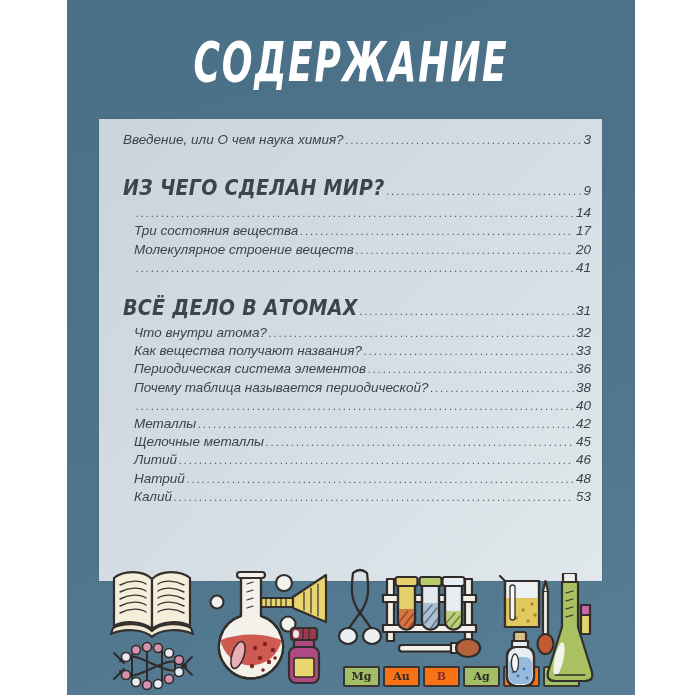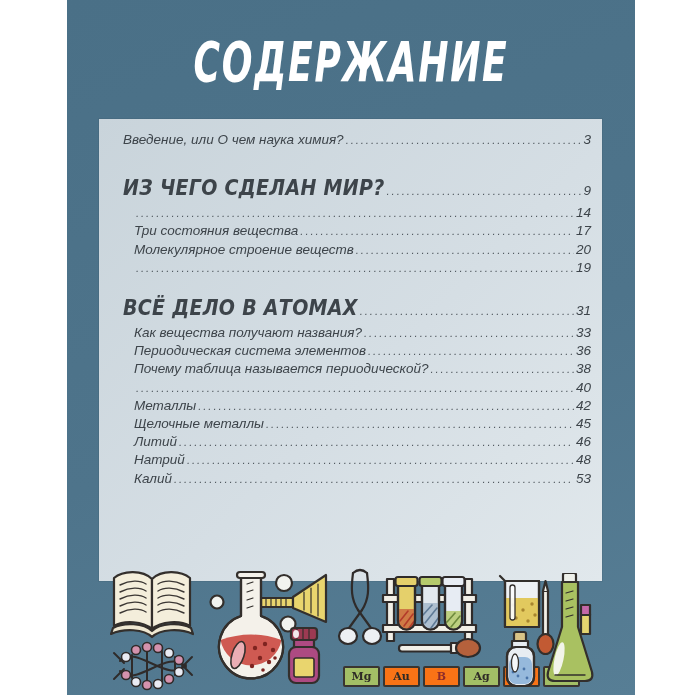--- a/index.html
+++ b/index.html
@@ -89,29 +89,34 @@
       <span class="toc-dots"></span>
       <span class="toc-page">17</span>
     </div>
     <div class="toc-row toc-item sub">
       <span class="toc-label">Молекулярное строение веществ</span>
       <span class="toc-dots"></span>
       <span class="toc-page">20</span>
     </div>
     <div class="toc-row toc-item sub">
       <span class="toc-dots"></span>
-      <span class="toc-page">19</span>
+      <span class="toc-page">41</span>
     </div>
 
     <div class="toc-row section-row section-gap">
       <span class="toc-label">ВСЁ ДЕЛО В АТОМАХ</span>
       <span class="toc-dots"></span>
       <span class="toc-page">31</span>
     </div>
 
+    <div class="toc-row toc-item sub">
+      <span class="toc-label">Что внутри атома?</span>
+      <span class="toc-dots"></span>
+      <span class="toc-page">32</span>
+    </div>
     <div class="toc-row toc-item sub">
       <span class="toc-label">Как вещества получают названия?</span>
       <span class="toc-dots"></span>
       <span class="toc-page">33</span>
     </div>
     <div class="toc-row toc-item sub">
       <span class="toc-label">Периодическая система элементов</span>
       <span class="toc-dots"></span>
       <span class="toc-page">36</span>
     </div>

